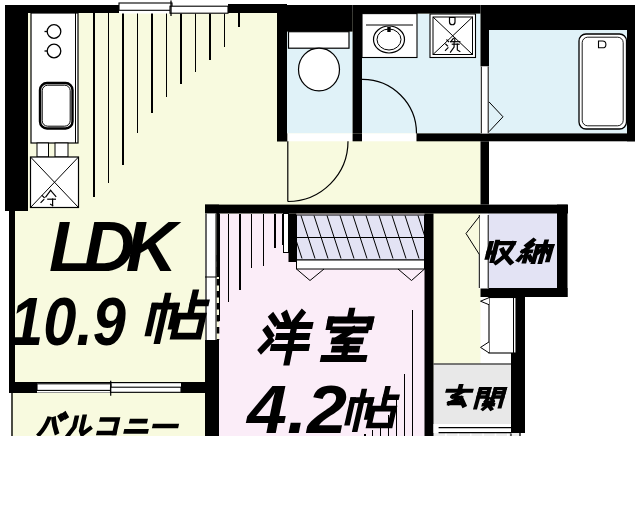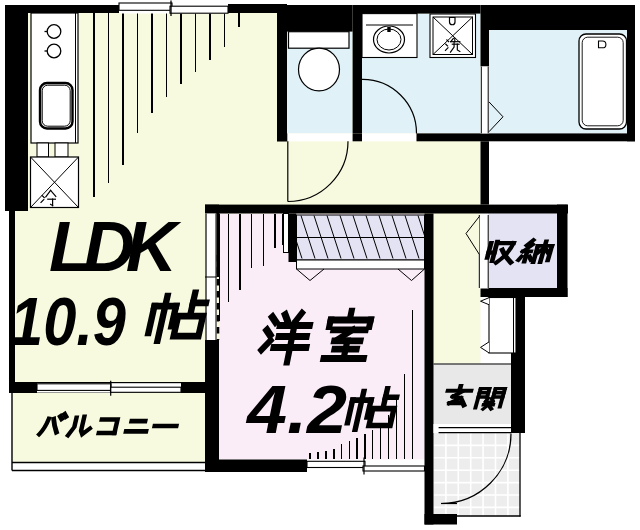--- a/index.html
+++ b/index.html
@@ -1,14 +1,14 @@
 <!DOCTYPE html>
 <html><head><meta charset="utf-8"><style>
 html,body{margin:0;padding:0;background:#fff;}
-#plan{position:relative;width:640px;height:530px;background:#fff;font-family:"Liberation Sans",sans-serif;}
+#plan{position:relative;width:640px;height:436px;background:#fff;font-family:"Liberation Sans",sans-serif;}
 </style></head><body>
 <div id="plan">
 <svg width="640" height="530" viewBox="0 0 640 530">
 <defs>
 
 <g id="g-cho" fill="none" stroke="#000" stroke-width="12" stroke-linecap="square">
  <path d="M24,12 V92"></path>
           <path d="M4,30 H44"></path>
           <path d="M4,30 V78"></path>
           <path d="M44,30 V66"></path>

